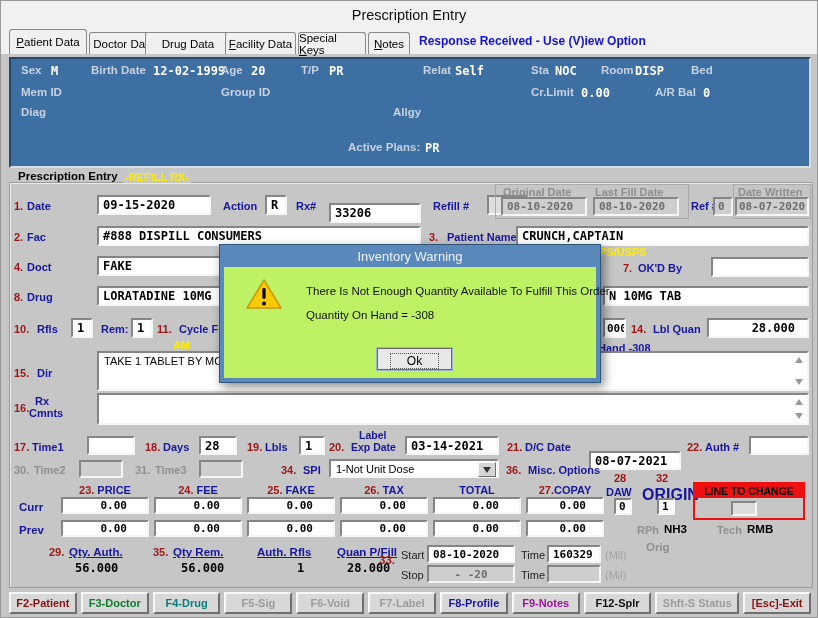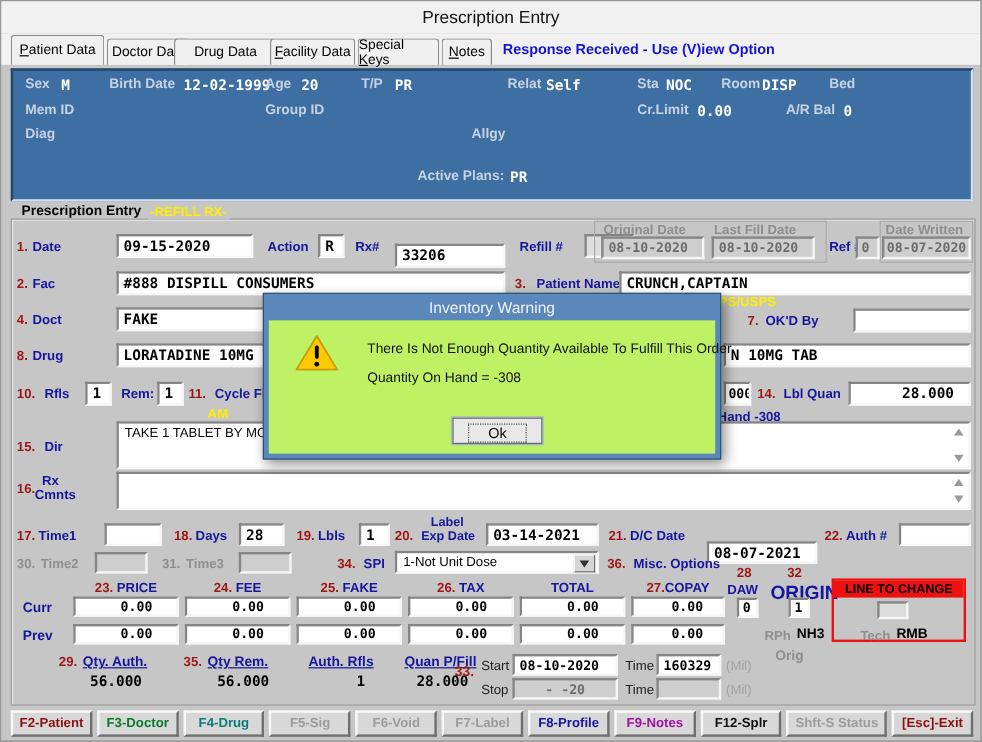--- a/index.html
+++ b/index.html
@@ -48,21 +48,21 @@
   .bp{position:absolute;color:#c6d2e2;font-weight:bold;font-size:11.5px;white-space:nowrap}
   .bpv{position:absolute;color:#fff;font-weight:bold;font-size:12px;font-family:"DejaVu Sans Mono",monospace;white-space:nowrap}
   .formbox{position:absolute;left:8px;top:181px;width:802px;height:404px;
        border:1px solid #9d9d9d;box-shadow:inset 1px 1px 0 #e9e9e9}
   .gtitle{position:absolute;background:#c6c6c6;padding:0 3px;font-weight:bold;font-size:11.5px;color:#000;white-space:nowrap}
   .gbox{position:absolute;border:1px solid #aaa;box-sizing:border-box}
   .phdr{position:absolute;display:flex;justify-content:center;gap:3px;font-size:11px;font-weight:bold;white-space:nowrap}
   .rd2{color:#9e1616}.nv2{color:#16169e}
   .ddbtn{position:absolute;right:1px;top:1px;width:16px;height:13px;background:#d6d6d6;
        border:1px solid;border-color:#f8f8f8 #6f6f6f #6f6f6f #f8f8f8;display:flex;align-items:center;justify-content:center}
-  .ltc{position:absolute;left:692px;top:481px;width:112px;height:53px;border:2px solid #ef1111;box-sizing:border-box}
+  .ltc{position:absolute;left:692px;top:481px;width:112px;height:38px;border:2px solid #ef1111;box-sizing:border-box}
   .ltc-hdr{position:absolute;left:0;top:0;right:0;height:14px;background:#ef1111;color:#000;
        font-weight:bold;font-size:10.5px;display:flex;align-items:center;justify-content:center;white-space:nowrap}
   .ltc-fld{position:absolute;left:36px;top:17px;width:26px;height:15px;background:#dcdcdc;box-sizing:border-box;
        border-top:2px solid #858585;border-left:2px solid #858585;border-bottom:2px solid #f6f6f6;border-right:2px solid #f6f6f6}
   .fkbar{position:absolute;left:8px;top:591px;width:802px;height:22px;display:flex;gap:4px}
   .fk{flex:1;background:#d8d8d8;border:2px solid;border-color:#f8f8f8 #6f6f6f #6f6f6f #f8f8f8;
        display:flex;align-items:center;justify-content:center;font-weight:bold;font-size:11px;white-space:nowrap;overflow:hidden}
   .fk:nth-child(10){flex:1.25}
   .fk:nth-child(1){color:#8b1111}.fk:nth-child(2){color:#0a7d2c}.fk:nth-child(3){color:#0b7d7d}
   .fk:nth-child(4){color:#9c9c9c}.fk:nth-child(5){color:#9c9c9c}.fk:nth-child(6){color:#9c9c9c}

